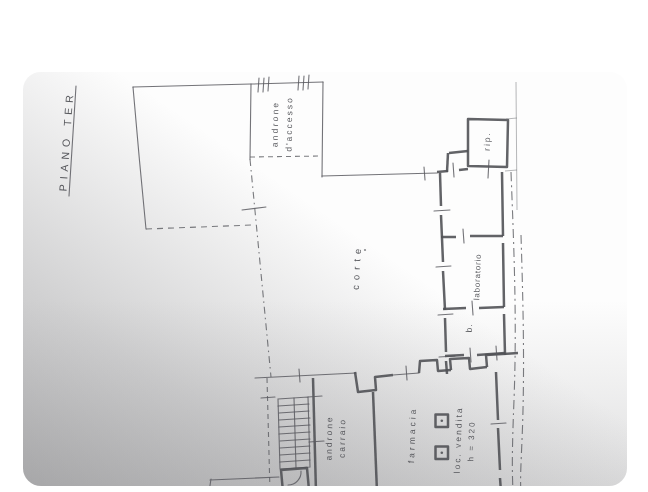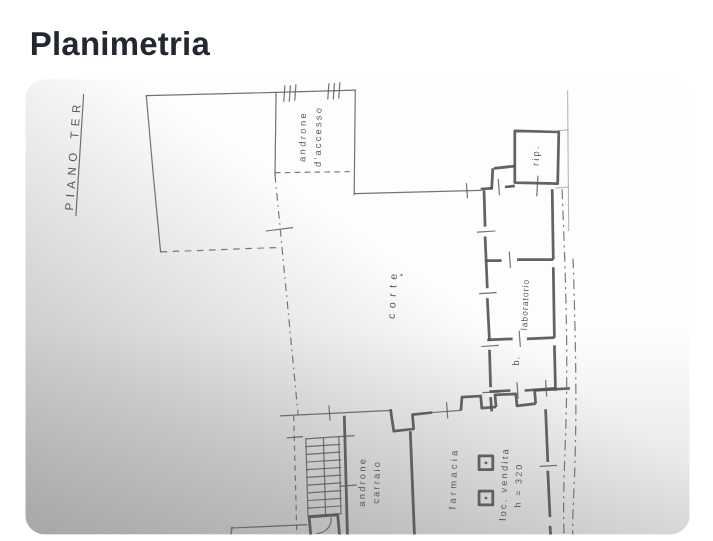--- a/index.html
+++ b/index.html
@@ -24,21 +24,20 @@
   .ink-thin  { stroke:#5a5b60; stroke-width:1.1; fill:none; opacity:.85; stroke-linecap:round; }
   .ink-faint { stroke:#7a7b80; stroke-width:1;   fill:none; opacity:.55; }
   .ink-thick { stroke:#515257; stroke-width:2.5; fill:none; opacity:.9;  stroke-linejoin:round; }
   .ink-dash  { stroke:#5a5b60; stroke-width:1.1; fill:none; opacity:.8; }
 </style>
 </head>
 <body>
 
 <div class="page">
 
-  <h1 class="title">Planimetria</h1>
 
   <div class="plan-card">
     <svg class="plan" viewBox="0 0 648 492">
 
       <g>
         <path class="ink-thin" d="M133,87 Q139,158 146,229"></path>
         <path class="ink-thin" d="M133,87 L251,84 L323,82"></path>
         <path class="ink-dash" stroke-dasharray="6,5" d="M146,229 L252,225"></path>
         <path class="ink-dash" stroke-dasharray="7,4,1.5,4" d="M250,159 L271,377"></path>
         <path class="ink-thin" d="M242,210 L266,207"></path>

